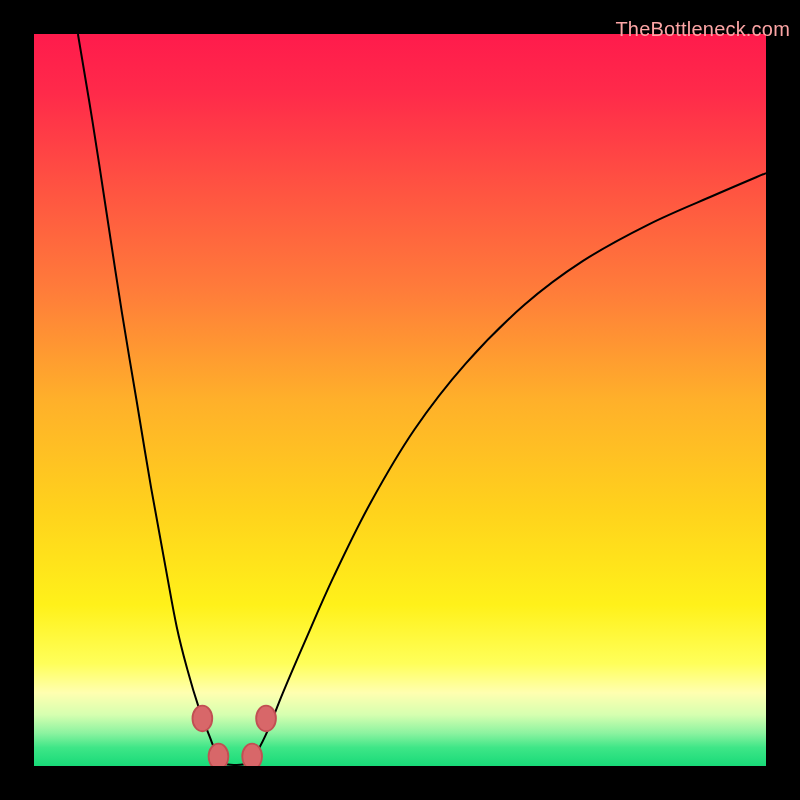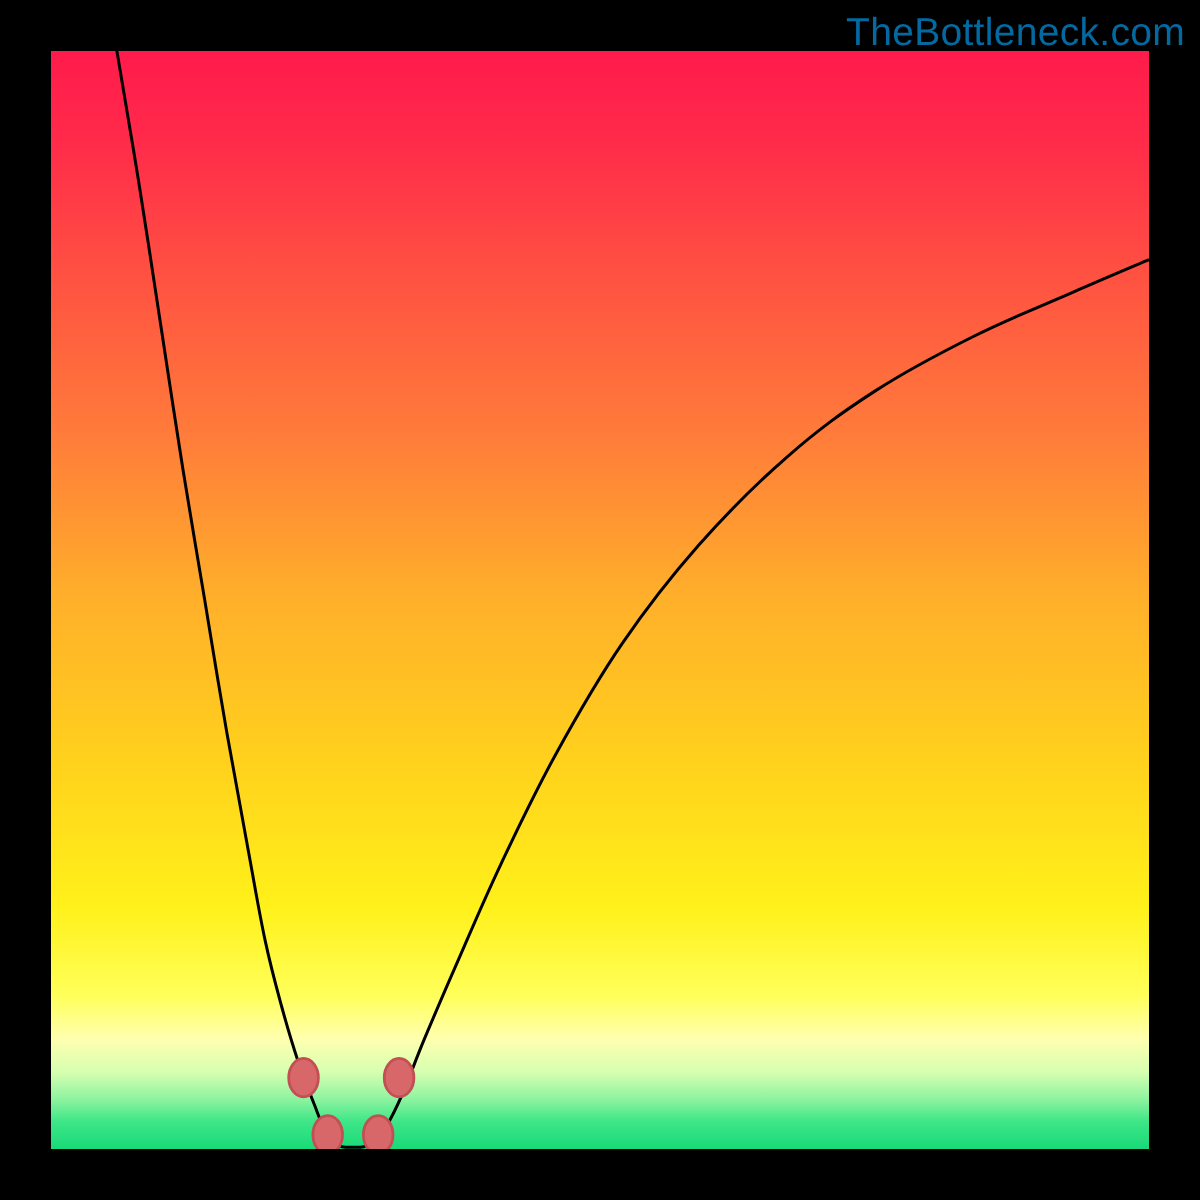--- a/index.html
+++ b/index.html
@@ -11,24 +11,24 @@
     font-family: Arial, Helvetica, sans-serif;
   }
   .canvas {
     position: relative;
     width: 800px;
     height: 800px;
     background: #000;
   }
   .watermark {
     position: absolute;
-    top: 6px;
+    top: 18px;
     right: 10px;
-    color: #0369a1;
-    font-size: 26px;
+    color: #fca5a5;
+    font-size: 20px;
     font-weight: 500;
     z-index: 10;
     letter-spacing: 0.2px;
   }
   .plot-area {
     position: absolute;
     left: 34px;
     top: 34px;
     width: 732px;
     height: 732px;

